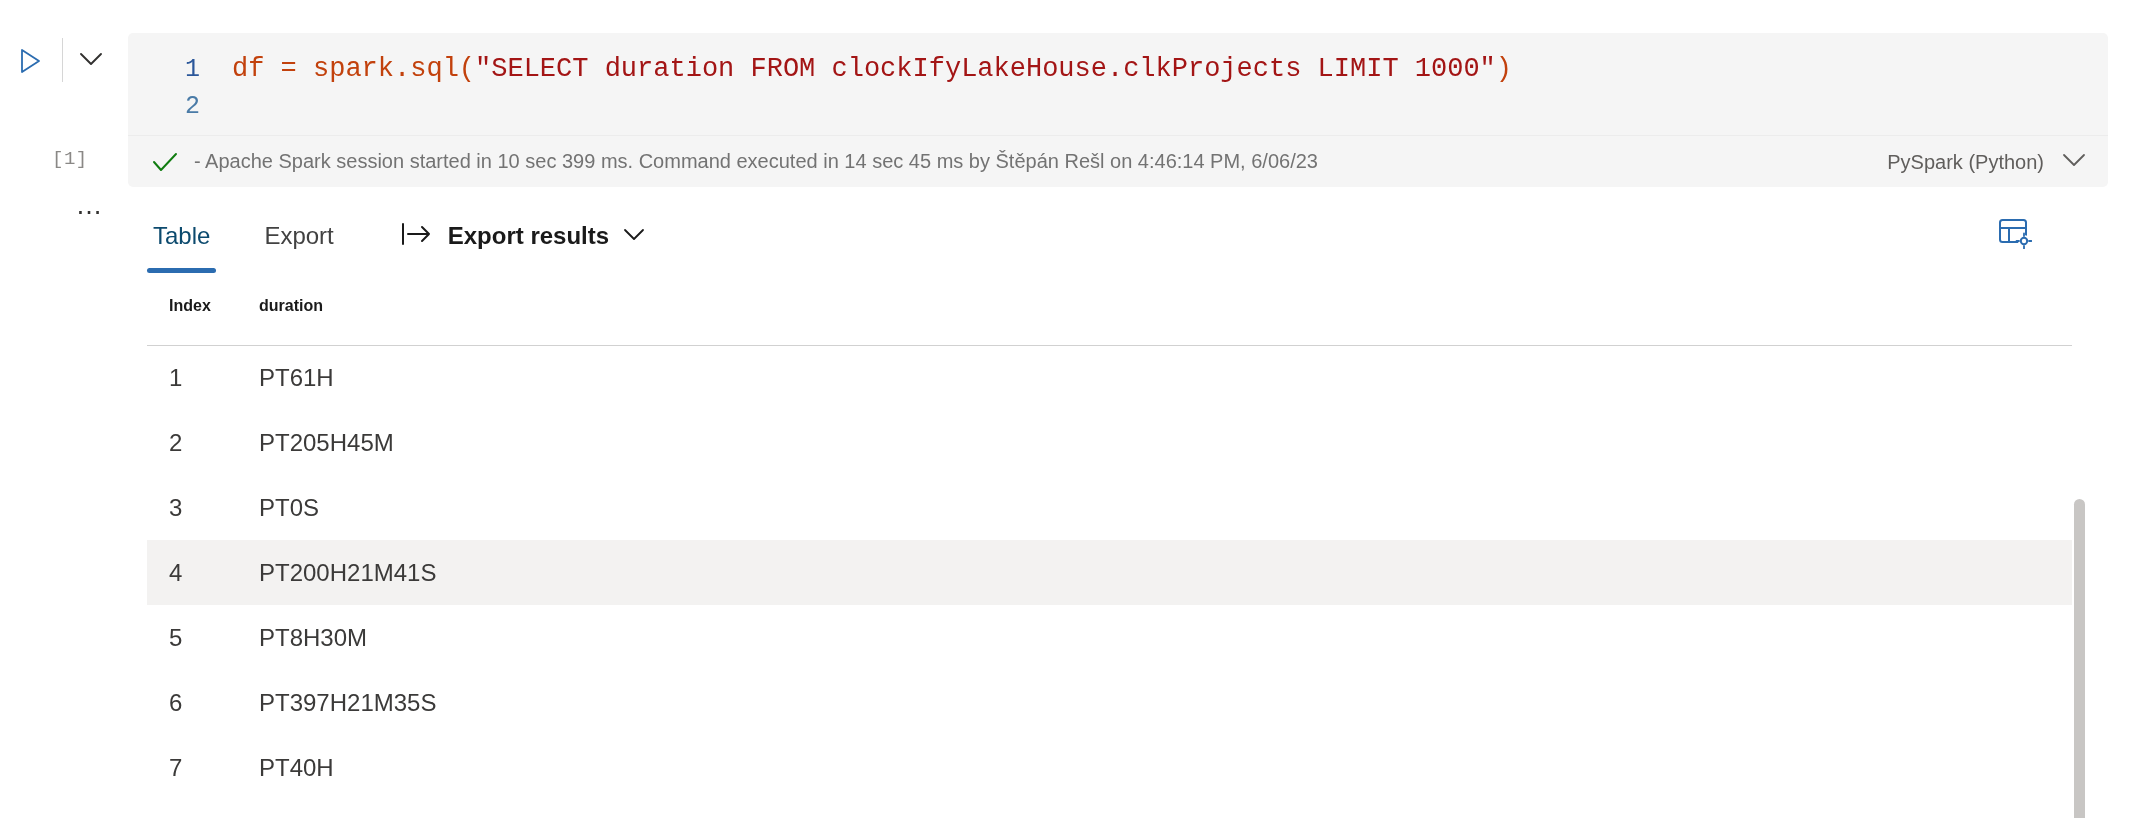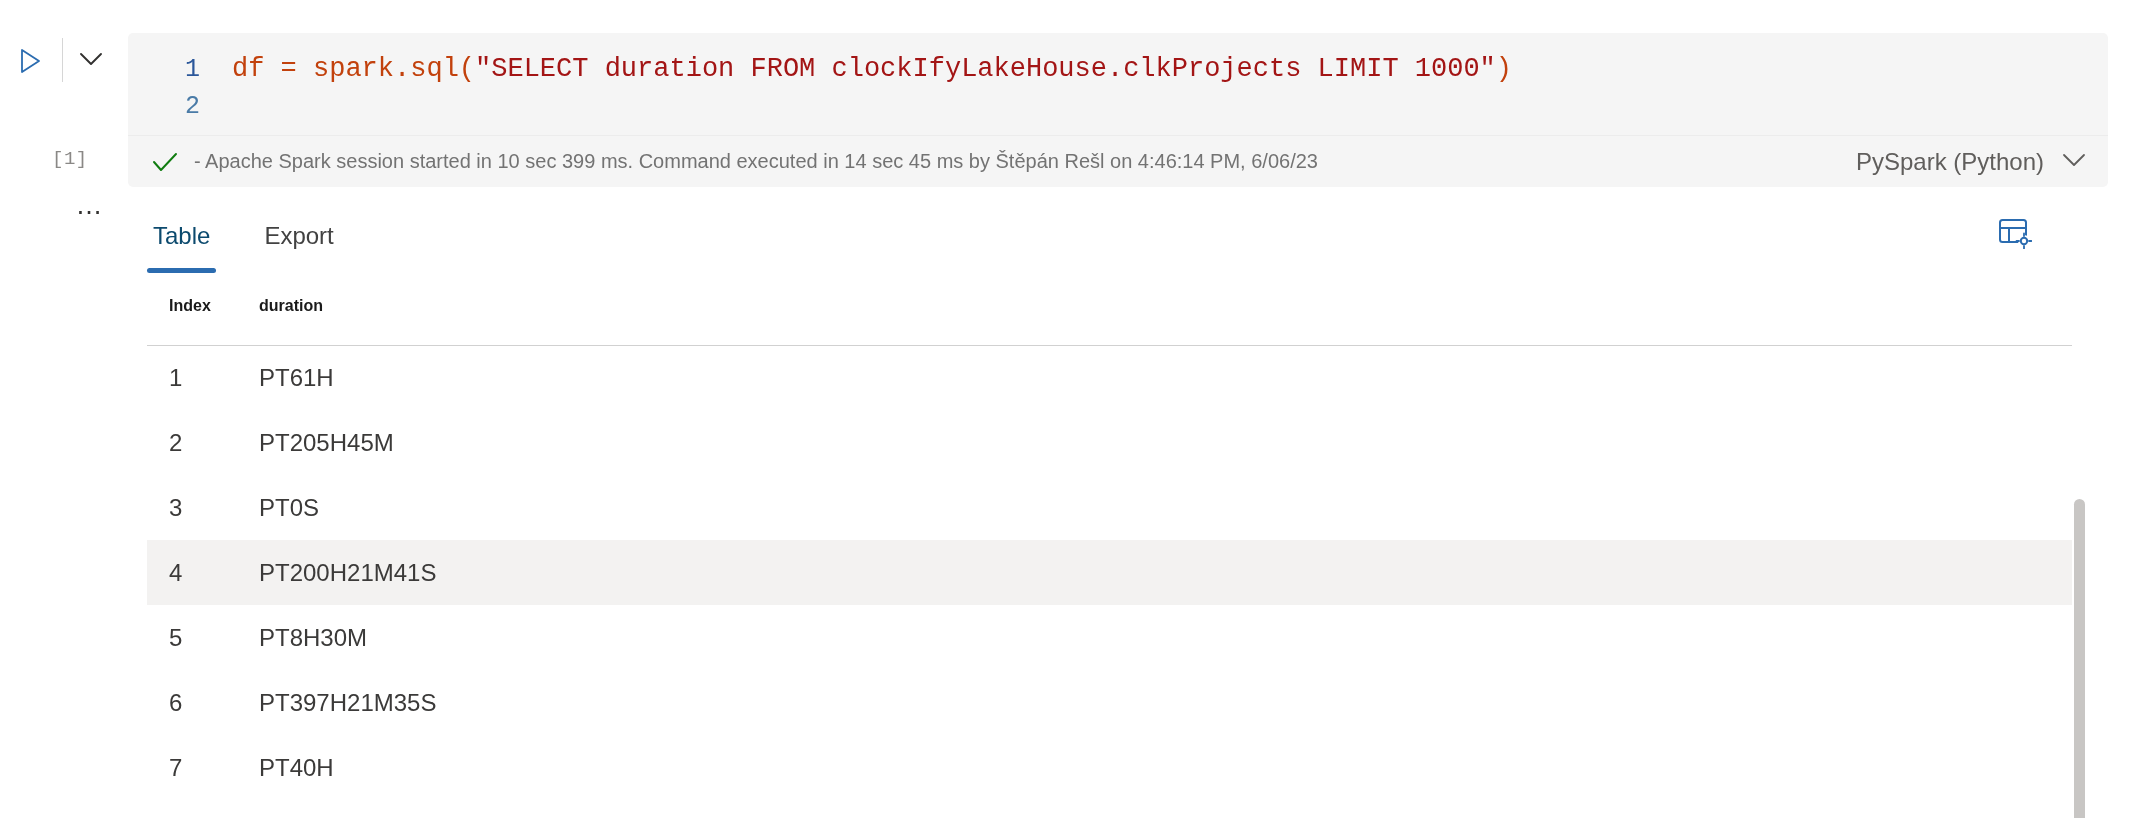--- a/index.html
+++ b/index.html
@@ -163,21 +163,21 @@
     right: 22px;
     top: 0;
     height: 52px;
     display: flex;
     align-items: center;
     gap: 18px;
     cursor: pointer;
   }
 
   .kernel-name {
-    font-size: 24px;
+    font-size: 20px;
     color: #605e5c;
     white-space: nowrap;
   }
 
   
   .results {
     position: absolute;
     left: 147px;
     top: 205px;
     width: 1940px;
@@ -374,20 +374,34 @@
     <div class="tabs-row">
 
       <div class="tab active">
         <span>Table</span>
       </div>
 
       <div class="tab inactive">
         <span>Export</span>
       </div>
 
+      <div class="export-group">
+        <span>
+          <svg width="34" height="26" viewBox="0 0 34 26">
+            <path d="M3 3 L3 23" fill="none" stroke="#1a1a1a" stroke-width="2" stroke-linecap="round"></path>
+            <path d="M8 13 L29 13 M22 6 L29 13 L22 20" fill="none" stroke="#1a1a1a" stroke-width="2" stroke-linecap="round" stroke-linejoin="round"></path>
+          </svg>
+        </span>
+        <span class="export-label">Export results</span>
+        <span>
+          <svg width="22" height="13" viewBox="0 0 22 13">
+            <path d="M2 2 L11 11 L20 2" fill="none" stroke="#1a1a1a" stroke-width="1.8" stroke-linecap="round" stroke-linejoin="round"></path>
+          </svg>
+        </span>
+      </div>
 
       <div class="settings-icon-btn">
         <span>
           <svg width="34" height="32" viewBox="0 0 34 32">
             <rect x="2" y="3" width="26" height="22" rx="2.5" fill="none" stroke="#2b6cb0" stroke-width="2"></rect>
             <path d="M2 11 L28 11" stroke="#2b6cb0" stroke-width="2"></path>
             <path d="M11 11 L11 25" stroke="#2b6cb0" stroke-width="2"></path>
             <circle cx="26" cy="24" r="6" fill="#ffffff"></circle>
             <circle cx="26" cy="24" r="3.2" fill="none" stroke="#2b6cb0" stroke-width="2"></circle>
             <path d="M26 16.5 L26 19 M26 29 L26 31.5 M18.5 24 L21 24 M31 24 L33.5 24" stroke="#2b6cb0" stroke-width="1.8" stroke-linecap="round"></path>

